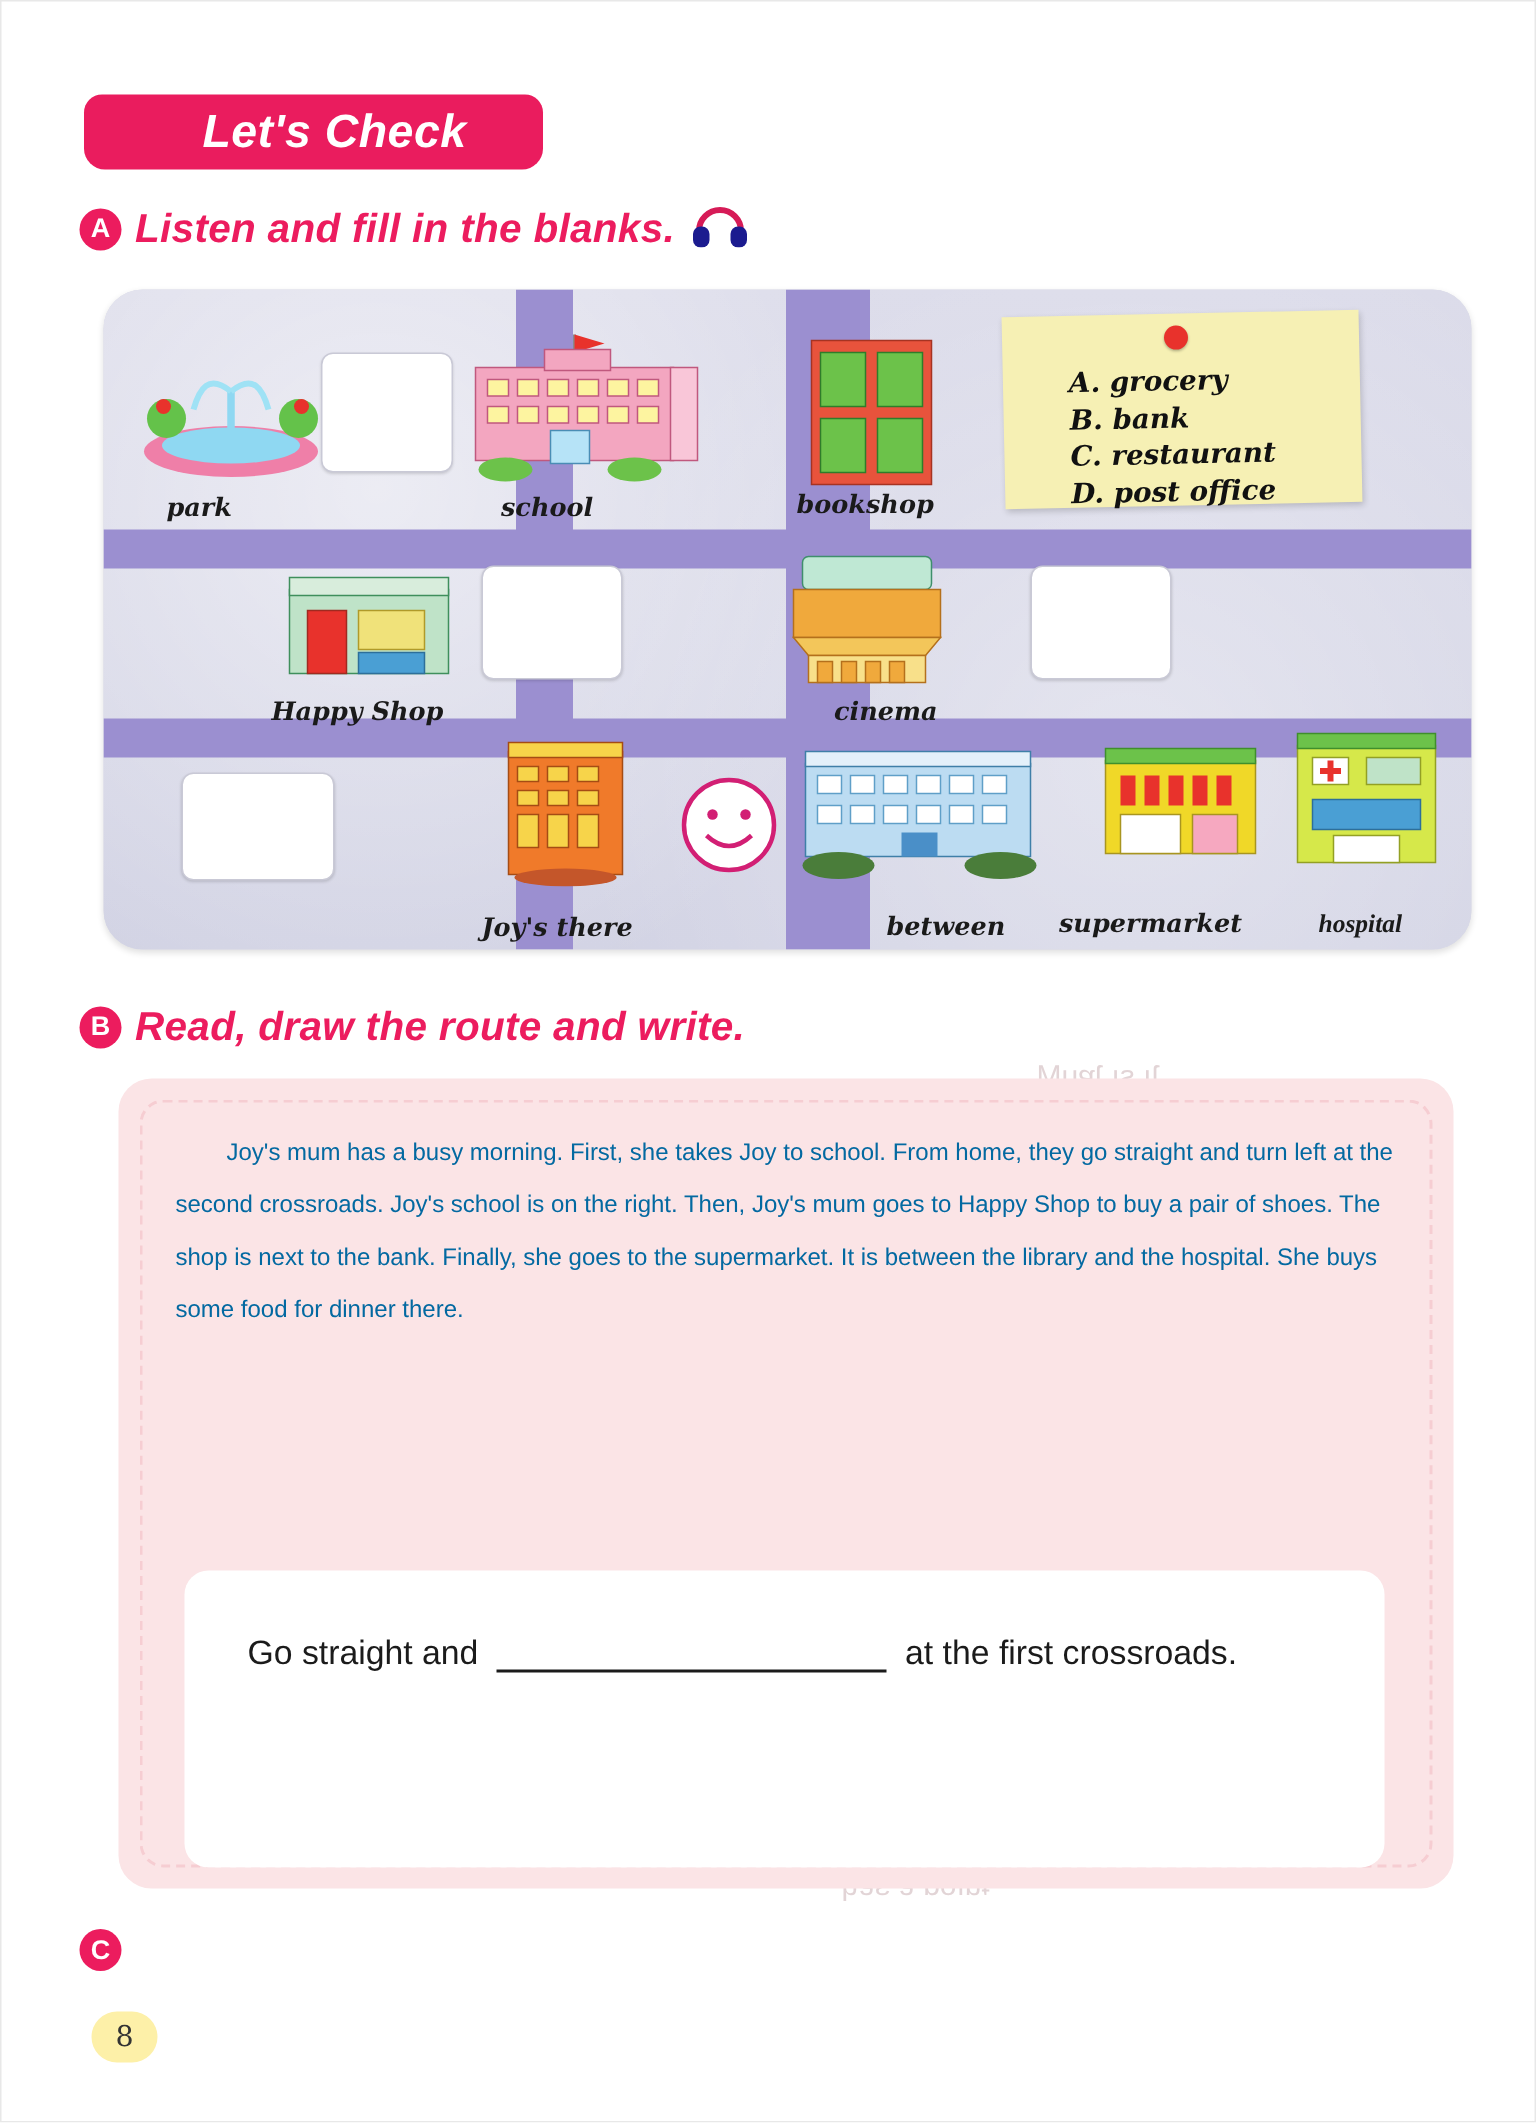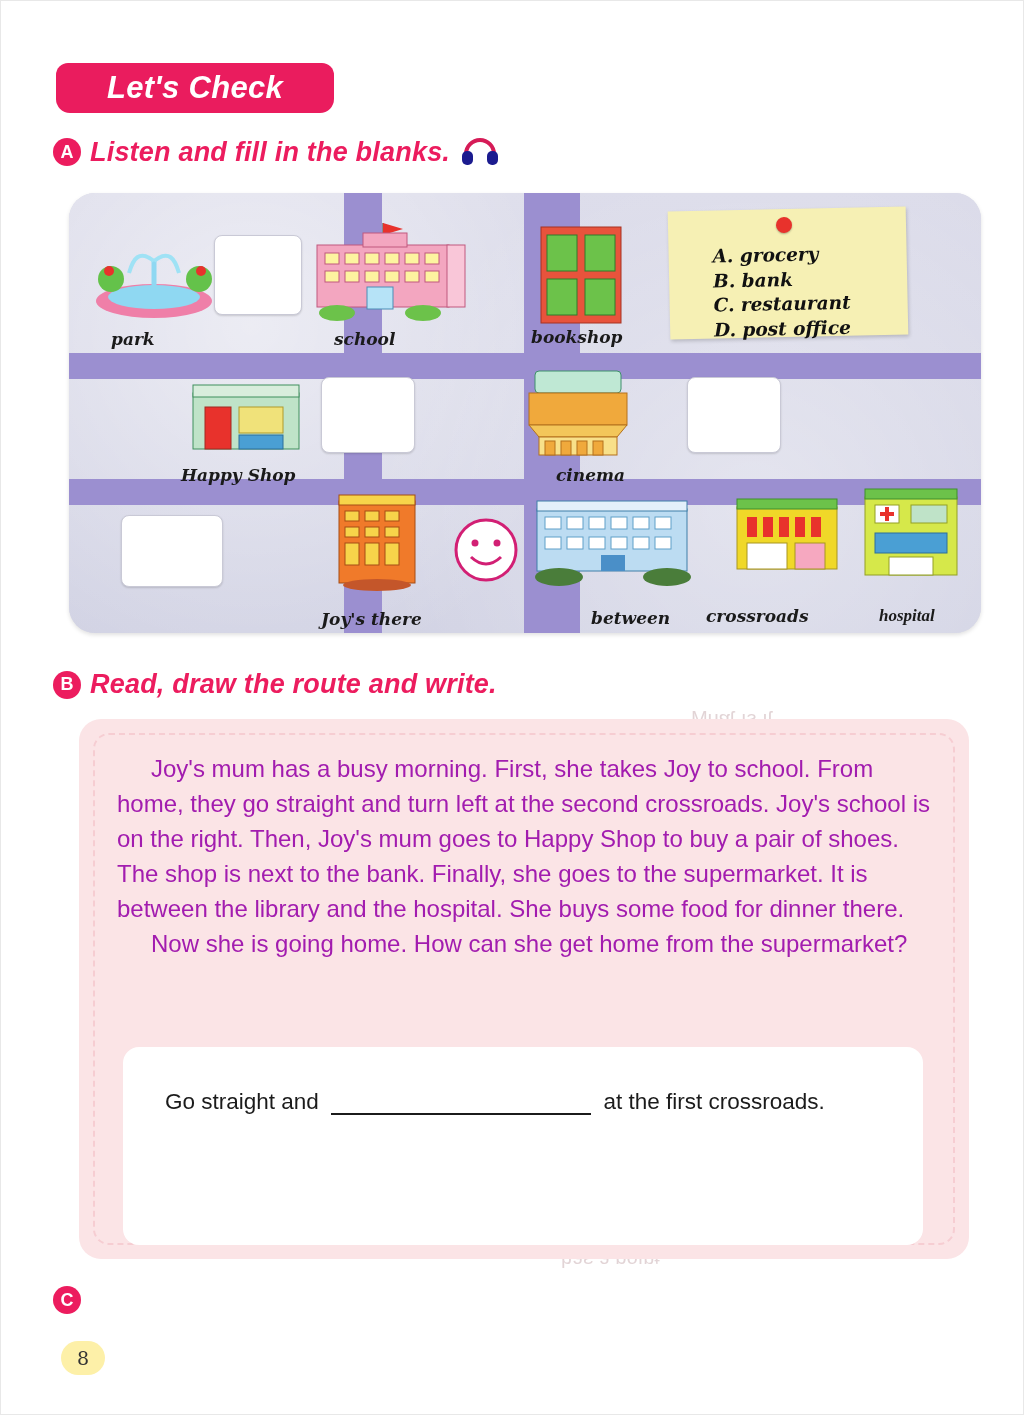--- a/index.html
+++ b/index.html
@@ -26,20 +26,21 @@
   
   .lets-check {
     position: absolute;
     left: 55px; top: 62px;
     width: 278px; height: 50px;
     background: #ea1c5e;
     border-radius: 12px 12px 14px 14px;
     display: flex;
     align-items: center;
     justify-content: center;
+    padding-left: 28px;
   }
   .lets-check span {
     color: #ffffff;
     font-size: 31px;
     font-weight: bold;
     font-style: italic;
     letter-spacing: 0.3px;
   }
 
   
@@ -162,23 +163,23 @@
     position: absolute;
     left: 14px; top: 14px; right: 14px; bottom: 14px;
     border: 2px dashed #f6cdd2;
     border-radius: 16px;
   }
   .passage {
     position: absolute;
     left: 38px; top: 32px;
     width: 818px;
     font-family: "Liberation Sans", sans-serif;
-    font-size: 24px;
+    font-size: 16px;
     line-height: 35px;
-    color: #a21caf;
+    color: #0369a1;
   }
   .passage p { margin: 0; }
   .passage .indent { text-indent: 34px; }
 
   .answer-card {
     position: absolute;
     left: 44px; top: 328px;
     width: 800px; height: 198px;
     background: #ffffff;
     border-radius: 16px;
@@ -395,21 +396,21 @@
       <rect x="8" y="10" width="100" height="62" fill="#f0d828" stroke="#a89520"></rect>
       <rect x="8" y="2" width="100" height="10" fill="#6cc24a" stroke="#3f8f2c"></rect>
       <rect x="18" y="20" width="10" height="20" fill="#e8322c"></rect>
       <rect x="34" y="20" width="10" height="20" fill="#e8322c"></rect>
       <rect x="50" y="20" width="10" height="20" fill="#e8322c"></rect>
       <rect x="66" y="20" width="10" height="20" fill="#e8322c"></rect>
       <rect x="82" y="20" width="10" height="20" fill="#e8322c"></rect>
       <rect x="18" y="46" width="40" height="26" fill="#ffffff" stroke="#a89520"></rect>
       <rect x="66" y="46" width="30" height="26" fill="#f6a8c0" stroke="#a89520"></rect>
     </svg>
-    <div class="label" style="left:637px; top:413px;">crossroads</div>
+    <div class="label" style="left:637px; top:413px;">supermarket</div>
 
     <svg style="position:absolute;left:786px;top:292px;" width="116" height="104">
       <rect x="10" y="12" width="92" height="78" fill="#d6e84a" stroke="#93a024"></rect>
       <rect x="10" y="4" width="92" height="10" fill="#6cc24a" stroke="#3f8f2c"></rect>
       <rect x="20" y="20" width="24" height="18" fill="#ffffff" stroke="#93a024"></rect>
       <path d="M30 22 h4 v5 h5 v4 h-5 v5 h-4 v-5 h-5 v-4 h5 z" fill="#e8322c"></path>
       <rect x="56" y="20" width="36" height="18" fill="#bfe3c8" stroke="#93a024"></rect>
       <rect x="20" y="48" width="72" height="20" fill="#4a9fd4" stroke="#2d6f9a"></rect>
       <rect x="34" y="72" width="44" height="18" fill="#ffffff" stroke="#93a024"></rect>
     </svg>
@@ -418,21 +419,20 @@
 
   <div class="sec-head" style="left:52px; top:668px;">
     <div class="circle-letter">B</div>
     <div class="sec-title">Read, draw the route and write.</div>
   </div>
 
   <div class="read-panel">
     <div class="inner-dash"></div>
     <div class="passage">
       <p class="indent">Joy's mum has a busy morning. First, she takes Joy to school. From home, they go straight and turn left at the second crossroads. Joy's school is on the right. Then, Joy's mum goes to Happy Shop to buy a pair of shoes. The shop is next to the bank. Finally, she goes to the supermarket. It is between the library and the hospital. She buys some food for dinner there.</p>
-      <p class="indent">Now she is going home. How can she get home from the supermarket?</p>
     </div>
 
     <div class="answer-card">
       <div class="answer-line" style="left:42px; top:42px;">
         <span>Go straight and</span>
         <span class="blank-underline" style="width:260px;"></span>
         <span>at the first crossroads.</span>
       </div>
     </div>
   </div>

